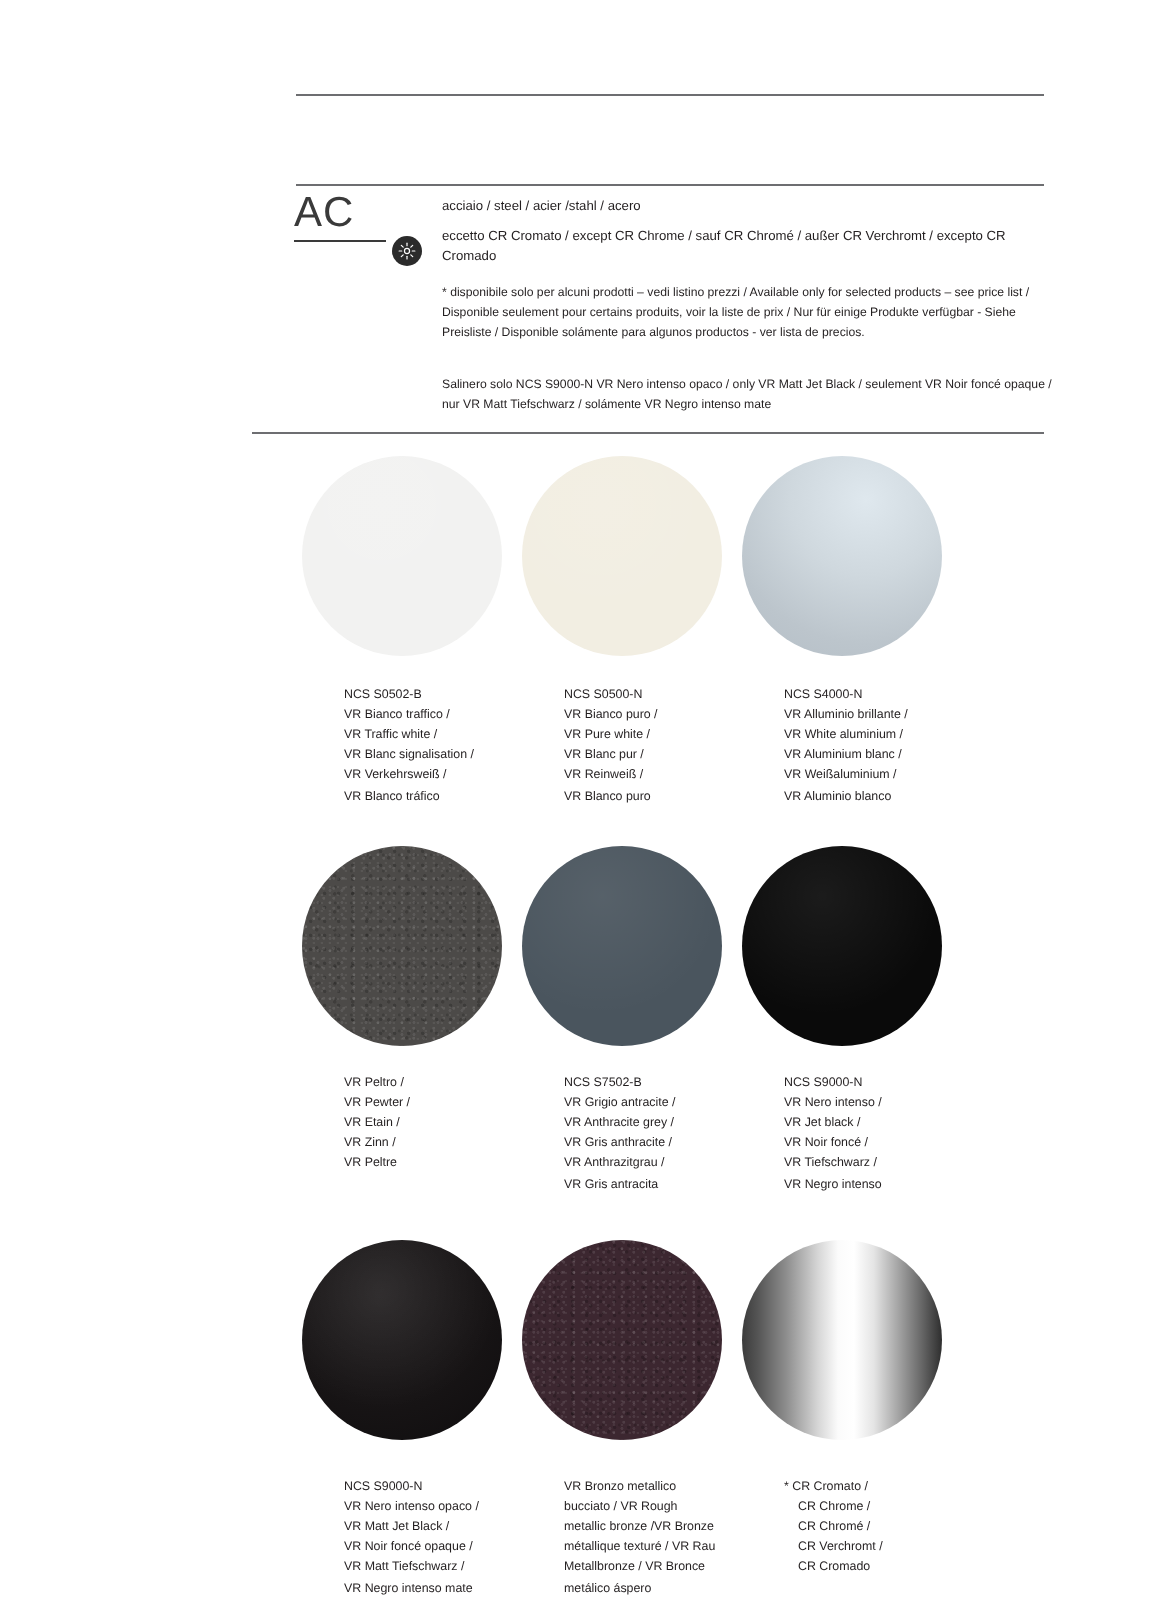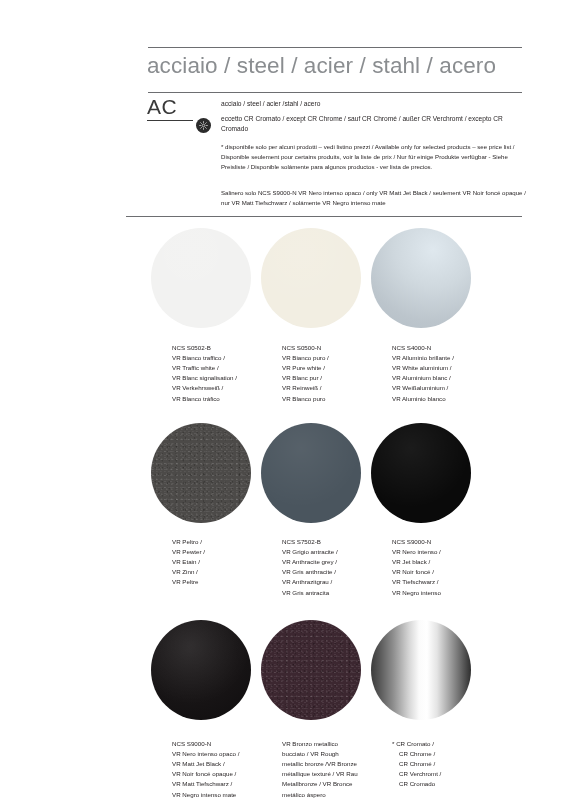--- a/index.html
+++ b/index.html
@@ -144,21 +144,20 @@
   }
   .caption.indent { padding-left: 7px; text-indent: -7px; }
 </style>
 </head>
 <body>
 
 <div class="page">
 
   <div class="rule rule-top"></div>
 
-  <div class="page-title">acciaio / steel / acier / stahl / acero</div>
 
   <div class="rule rule-second"></div>
 
   <div class="ac-mark">AC</div>
   <div class="ac-underline"></div>
 
   <div class="badge-icon">
     <svg width="9" height="9" viewBox="0 0 24 24" aria-hidden="true">
       <circle cx="12" cy="12" r="3.4" fill="none" stroke="#ffffff" stroke-width="1.6"></circle>
       <g stroke="#ffffff" stroke-width="1.6" stroke-linecap="round">

